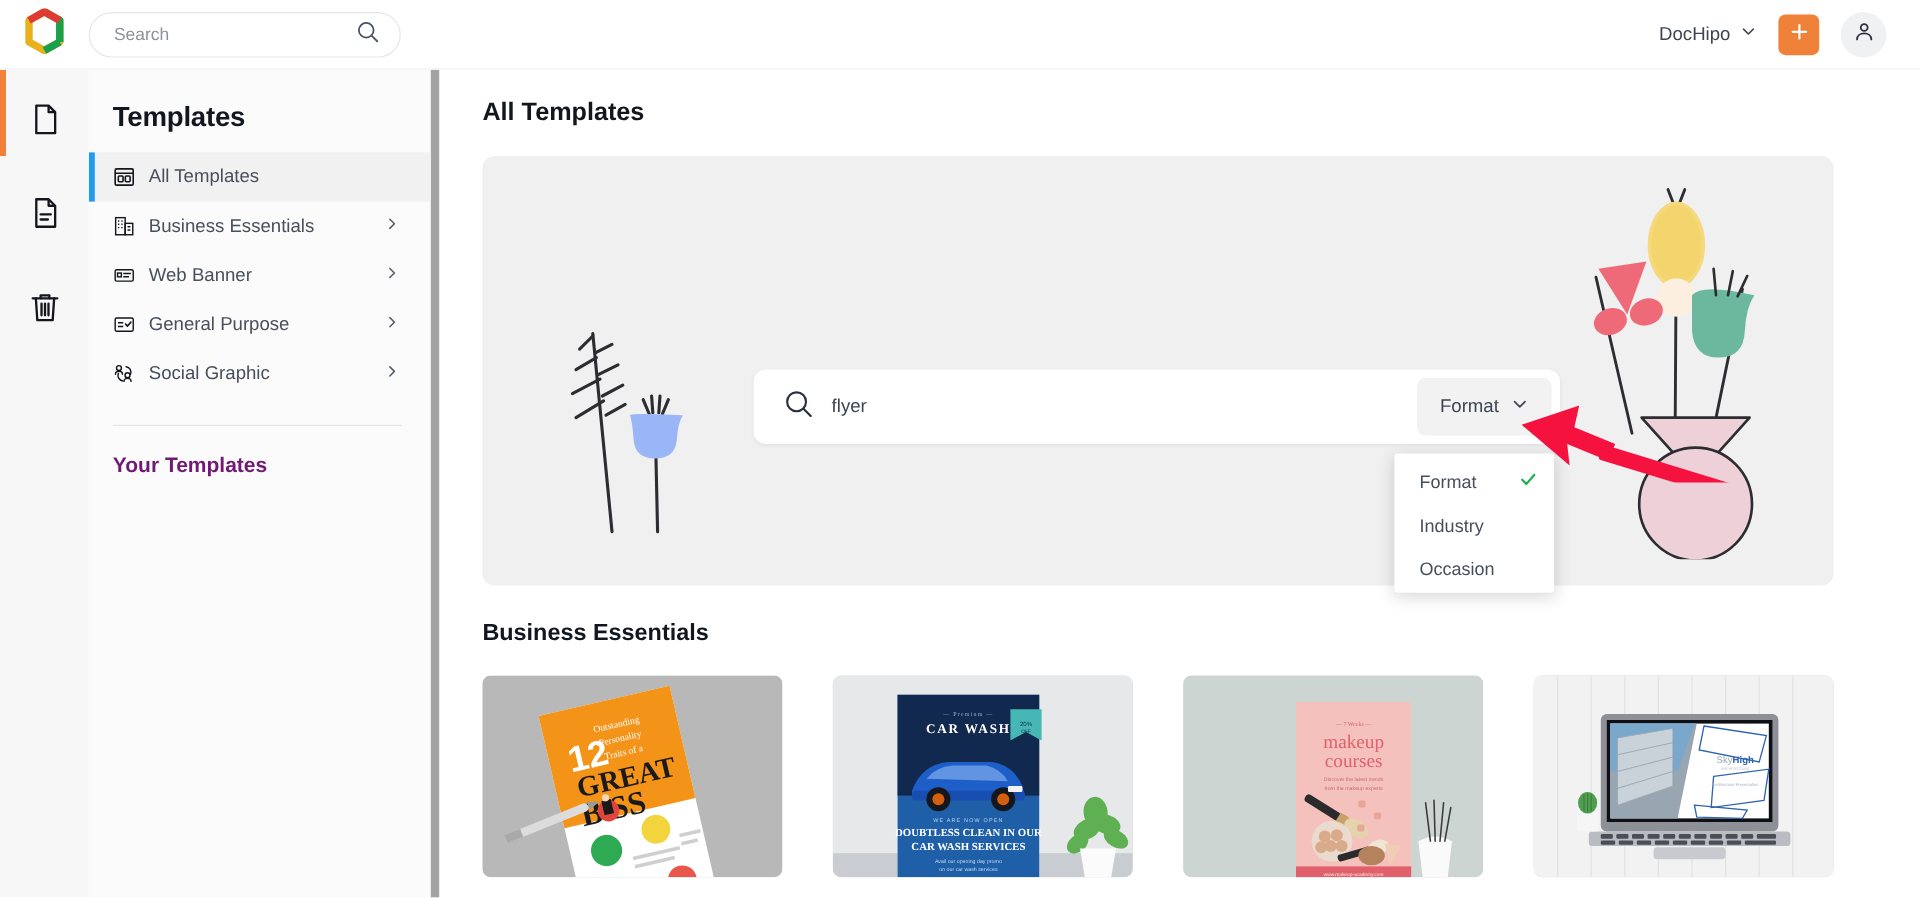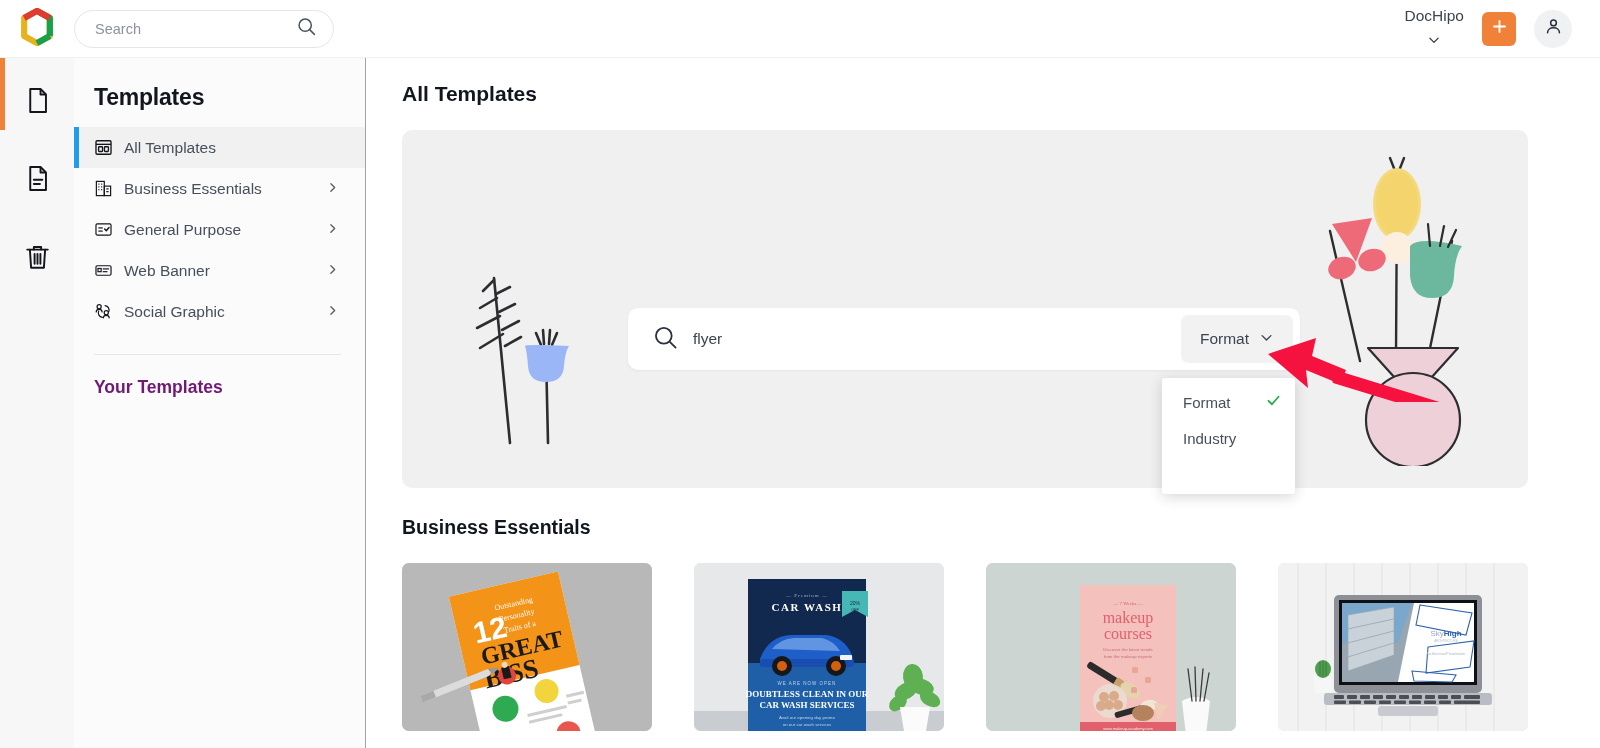--- a/index.html
+++ b/index.html
@@ -26,21 +26,20 @@
     flex: 1; border: none; outline: none; font-size: 14.5px; color: #5c6370;
     font-family: "Liberation Sans", sans-serif; background: transparent;
   }
   .topsearch input::placeholder { color: #8c929b; }
   .top-right {
     margin-left: auto; display: flex; align-items: center; gap: 18px; padding-right: 28px;
   }
   .acct-name {
     font-size: 15.5px; color: #3d4450; display: flex; align-items: center; gap: 8px;
     cursor: pointer;
-    flex-direction: column;
   }
   .plus-btn {
     width: 34px; height: 34px; border-radius: 6px; background: #f08138;
     display: flex; align-items: center; justify-content: center; cursor: pointer;
   }
   .avatar-btn {
     width: 38px; height: 38px; border-radius: 50%; background: #f0f1f3;
     display: flex; align-items: center; justify-content: center; cursor: pointer;
   }
 
@@ -55,21 +54,21 @@
     cursor: pointer; position: relative;
   }
   .rail-active-bar {
     position: absolute; left: 0; top: 58px; width: 5px; height: 72px;
     background: #f08138; z-index: 31;
   }
 
   
   .sidebar {
     position: absolute; top: 58px; left: 74px; width: 292px; height: 690px;
-    background: #fbfbfb; border-right: 1px solid #a3a3a3; z-index: 20;
+    background: #fbfbfb; border-right: 7px solid #a3a3a3; z-index: 20;
   }
   .sb-title {
     font-size: 23px; font-weight: bold; color: #12161f;
     padding: 26px 0 16px 20px; letter-spacing: -.2px;
   }
   .sb-item {
     height: 41px; display: flex; align-items: center; padding-left: 20px;
     cursor: pointer; position: relative; color: #474f5c; font-size: 15.5px;
   }
   .sb-item .sb-ico { width: 30px; display: flex; align-items: center; }
@@ -266,44 +265,44 @@
       <span class="sb-chev">
         <svg width="13" height="13" viewBox="0 0 24 24" fill="none" stroke="#555c67" stroke-width="2.4" stroke-linecap="round" stroke-linejoin="round">
             <polyline points="9,5 16,12 9,19"></polyline>
           </svg>
       </span>
     </div>
 
     <div class="sb-item">
       <span class="sb-ico">
         <svg width="19" height="19" viewBox="0 0 24 24" fill="none" stroke="#14161c" stroke-width="1.5">
+          <rect x="2.5" y="6" width="19" height="12" rx="1.5"></rect>
+          <rect x="5" y="9.5" width="4" height="4"></rect>
+          <line x1="11" y1="10" x2="19" y2="10"></line>
+            <line x1="11" y1="13.5" x2="17" y2="13.5"></line>
+          </svg>
+      </span>
+      <span>Web Banner</span>
+      <span class="sb-chev">
+        <svg width="13" height="13" viewBox="0 0 24 24" fill="none" stroke="#555c67" stroke-width="2.4" stroke-linecap="round" stroke-linejoin="round">
+            <polyline points="9,5 16,12 9,19"></polyline>
+          </svg>
+      </span>
+    </div>
+
+    <div class="sb-item">
+      <span class="sb-ico">
+        <svg width="19" height="19" viewBox="0 0 24 24" fill="none" stroke="#14161c" stroke-width="1.5">
           <rect x="2.5" y="5" width="19" height="14" rx="1.5"></rect>
           <line x1="5.5" y1="10" x2="11" y2="10"></line>
             <line x1="5.5" y1="14" x2="11" y2="14"></line>
           <polyline points="13.5,11.5 15.5,13.5 19,9.5" stroke-width="1.8" stroke-linecap="round" stroke-linejoin="round"></polyline>
           </svg>
       </span>
       <span>General Purpose</span>
-      <span class="sb-chev">
-        <svg width="13" height="13" viewBox="0 0 24 24" fill="none" stroke="#555c67" stroke-width="2.4" stroke-linecap="round" stroke-linejoin="round">
-            <polyline points="9,5 16,12 9,19"></polyline>
-          </svg>
-      </span>
-    </div>
-
-    <div class="sb-item">
-      <span class="sb-ico">
-        <svg width="19" height="19" viewBox="0 0 24 24" fill="none" stroke="#14161c" stroke-width="1.5">
-          <rect x="2.5" y="6" width="19" height="12" rx="1.5"></rect>
-          <rect x="5" y="9.5" width="4" height="4"></rect>
-          <line x1="11" y1="10" x2="19" y2="10"></line>
-            <line x1="11" y1="13.5" x2="17" y2="13.5"></line>
-          </svg>
-      </span>
-      <span>Web Banner</span>
       <span class="sb-chev">
         <svg width="13" height="13" viewBox="0 0 24 24" fill="none" stroke="#555c67" stroke-width="2.4" stroke-linecap="round" stroke-linejoin="round">
             <polyline points="9,5 16,12 9,19"></polyline>
           </svg>
       </span>
     </div>
 
     <div class="sb-item">
       <span class="sb-ico">
         <svg width="19" height="19" viewBox="0 0 24 24" fill="none" stroke="#14161c" stroke-width="1.5" stroke-linecap="round">
@@ -591,20 +590,23 @@
       <span>Format</span>
       <span class="dd-check">
         <svg width="15" height="15" viewBox="0 0 24 24" fill="none" stroke="#22b14c" stroke-width="3" stroke-linecap="round" stroke-linejoin="round">
             <polyline points="4,12.5 9.5,18 20,6"></polyline>
           </svg>
       </span>
     </div>
     <div class="dd-item">
       <span>Industry</span>
     </div>
+    <div class="dd-item">
+      <span>Occasion</span>
+    </div>
   </div>
 
   <span class="arrow">
     <svg width="180" height="70" viewBox="0 0 180 70">
       <g fill="#f5123f">
         <polygon points="0,22 48,6 44,24 78,38 72,52 38,38 40,56"></polygon>
         <rect x="66" y="38" width="112" height="13" rx="2" transform="rotate(17 66 44)"></rect>
       </g>
     </svg>
   </span>

